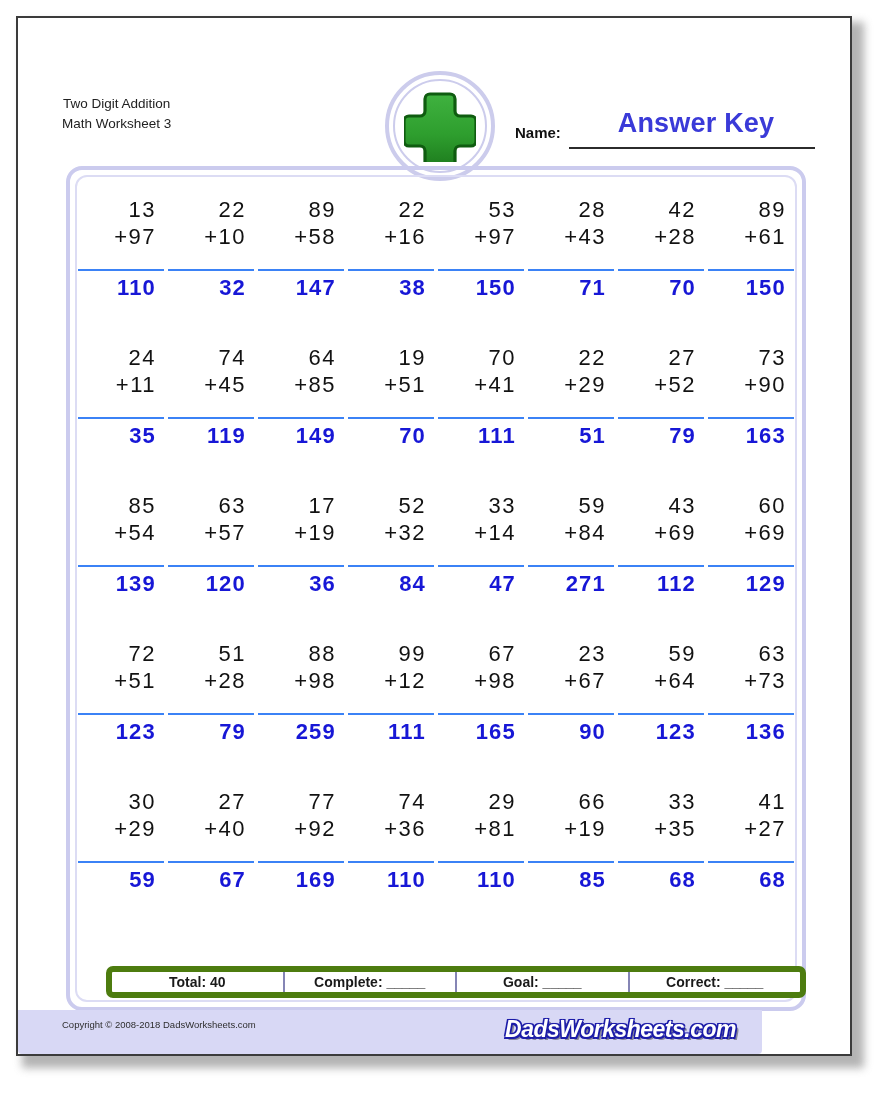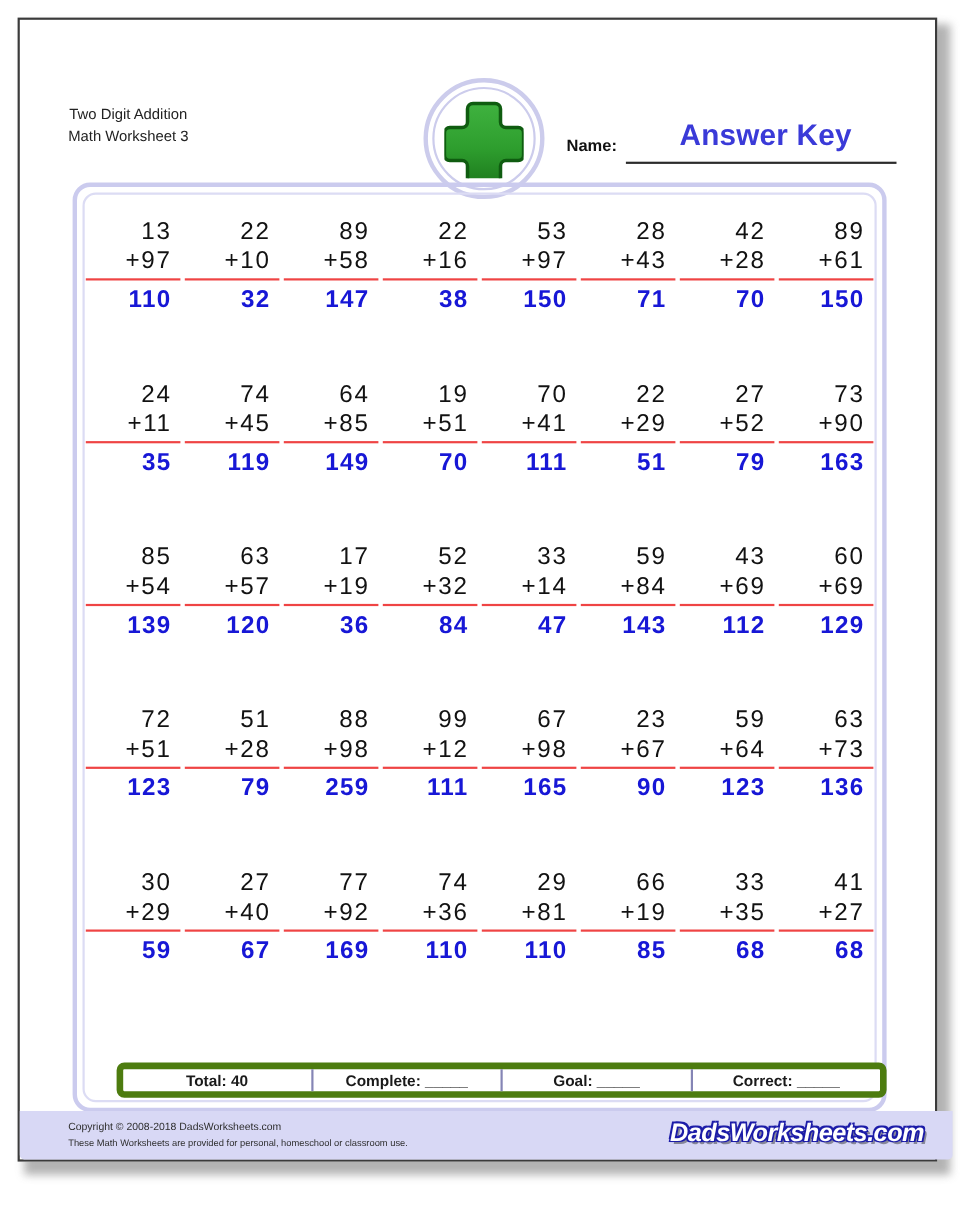--- a/index.html
+++ b/index.html
@@ -151,22 +151,22 @@
     font-family: "Liberation Sans", sans-serif;
   }
   .prow {
     text-align: right;
     padding-right: 8px;
     height: 27px;
     line-height: 27px;
     white-space: pre;
   }
   .prow.addend2 {
-    border-bottom: 2px solid #ef4444;
-    padding-bottom: 2px;
+    border-bottom: 2px solid #3b82f6;
+    padding-bottom: 18px;
     height: 28px;
   }
   .prow.answer {
     color: #1717d6;
     font-weight: bold;
     padding-top: 3px;
     letter-spacing: 1.2px;
   }
 
   
@@ -190,21 +190,21 @@
     color: #1a1a1a;
     border-right: 2px solid #8585b5;
     white-space: pre;
   }
   .score-cell:last-child { border-right: none; }
 
   
   .footer {
     position: absolute;
     left: 0; bottom: 0;
-    width: 848px; height: 44px;
+    width: 744px; height: 44px;
     background: #d8d8f5;
     border-bottom-left-radius: 4px;
     border-bottom-right-radius: 4px;
   }
   .copyright {
     position: absolute;
     left: 44px; top: 8px;
     color: #2e2e2e;
     line-height: 14px;
   }
@@ -418,21 +418,21 @@
           <div class="problem">
             <div class="prow addend1">33</div>
             <div class="prow addend2">+14</div>
             <div class="prow answer">47</div>
           </div>
         </div>
       <div class="cell">
           <div class="problem">
             <div class="prow addend1">59</div>
             <div class="prow addend2">+84</div>
-            <div class="prow answer">143</div>
+            <div class="prow answer">271</div>
           </div>
         </div>
       <div class="cell">
           <div class="problem">
             <div class="prow addend1">43</div>
             <div class="prow addend2">+69</div>
             <div class="prow answer">112</div>
           </div>
         </div>
       <div class="cell">
@@ -561,19 +561,18 @@
     <div class="scorebar">
       <div class="score-cell">Total: 40</div>
       <div class="score-cell">Complete: _____</div>
       <div class="score-cell">Goal: _____</div>
       <div class="score-cell">Correct: _____</div>
     </div>
 
     <div class="footer">
       <div class="copyright">
         <span class="copy-line1">Copyright © 2008-2018 DadsWorksheets.com</span>
-        <span class="copy-line2">These Math Worksheets are provided for personal, homeschool or classroom use.</span>
       </div>
       <div class="brand">DadsWorksheets.com</div>
     </div>
 
   </div>
 </div>
 
 </body></html>

